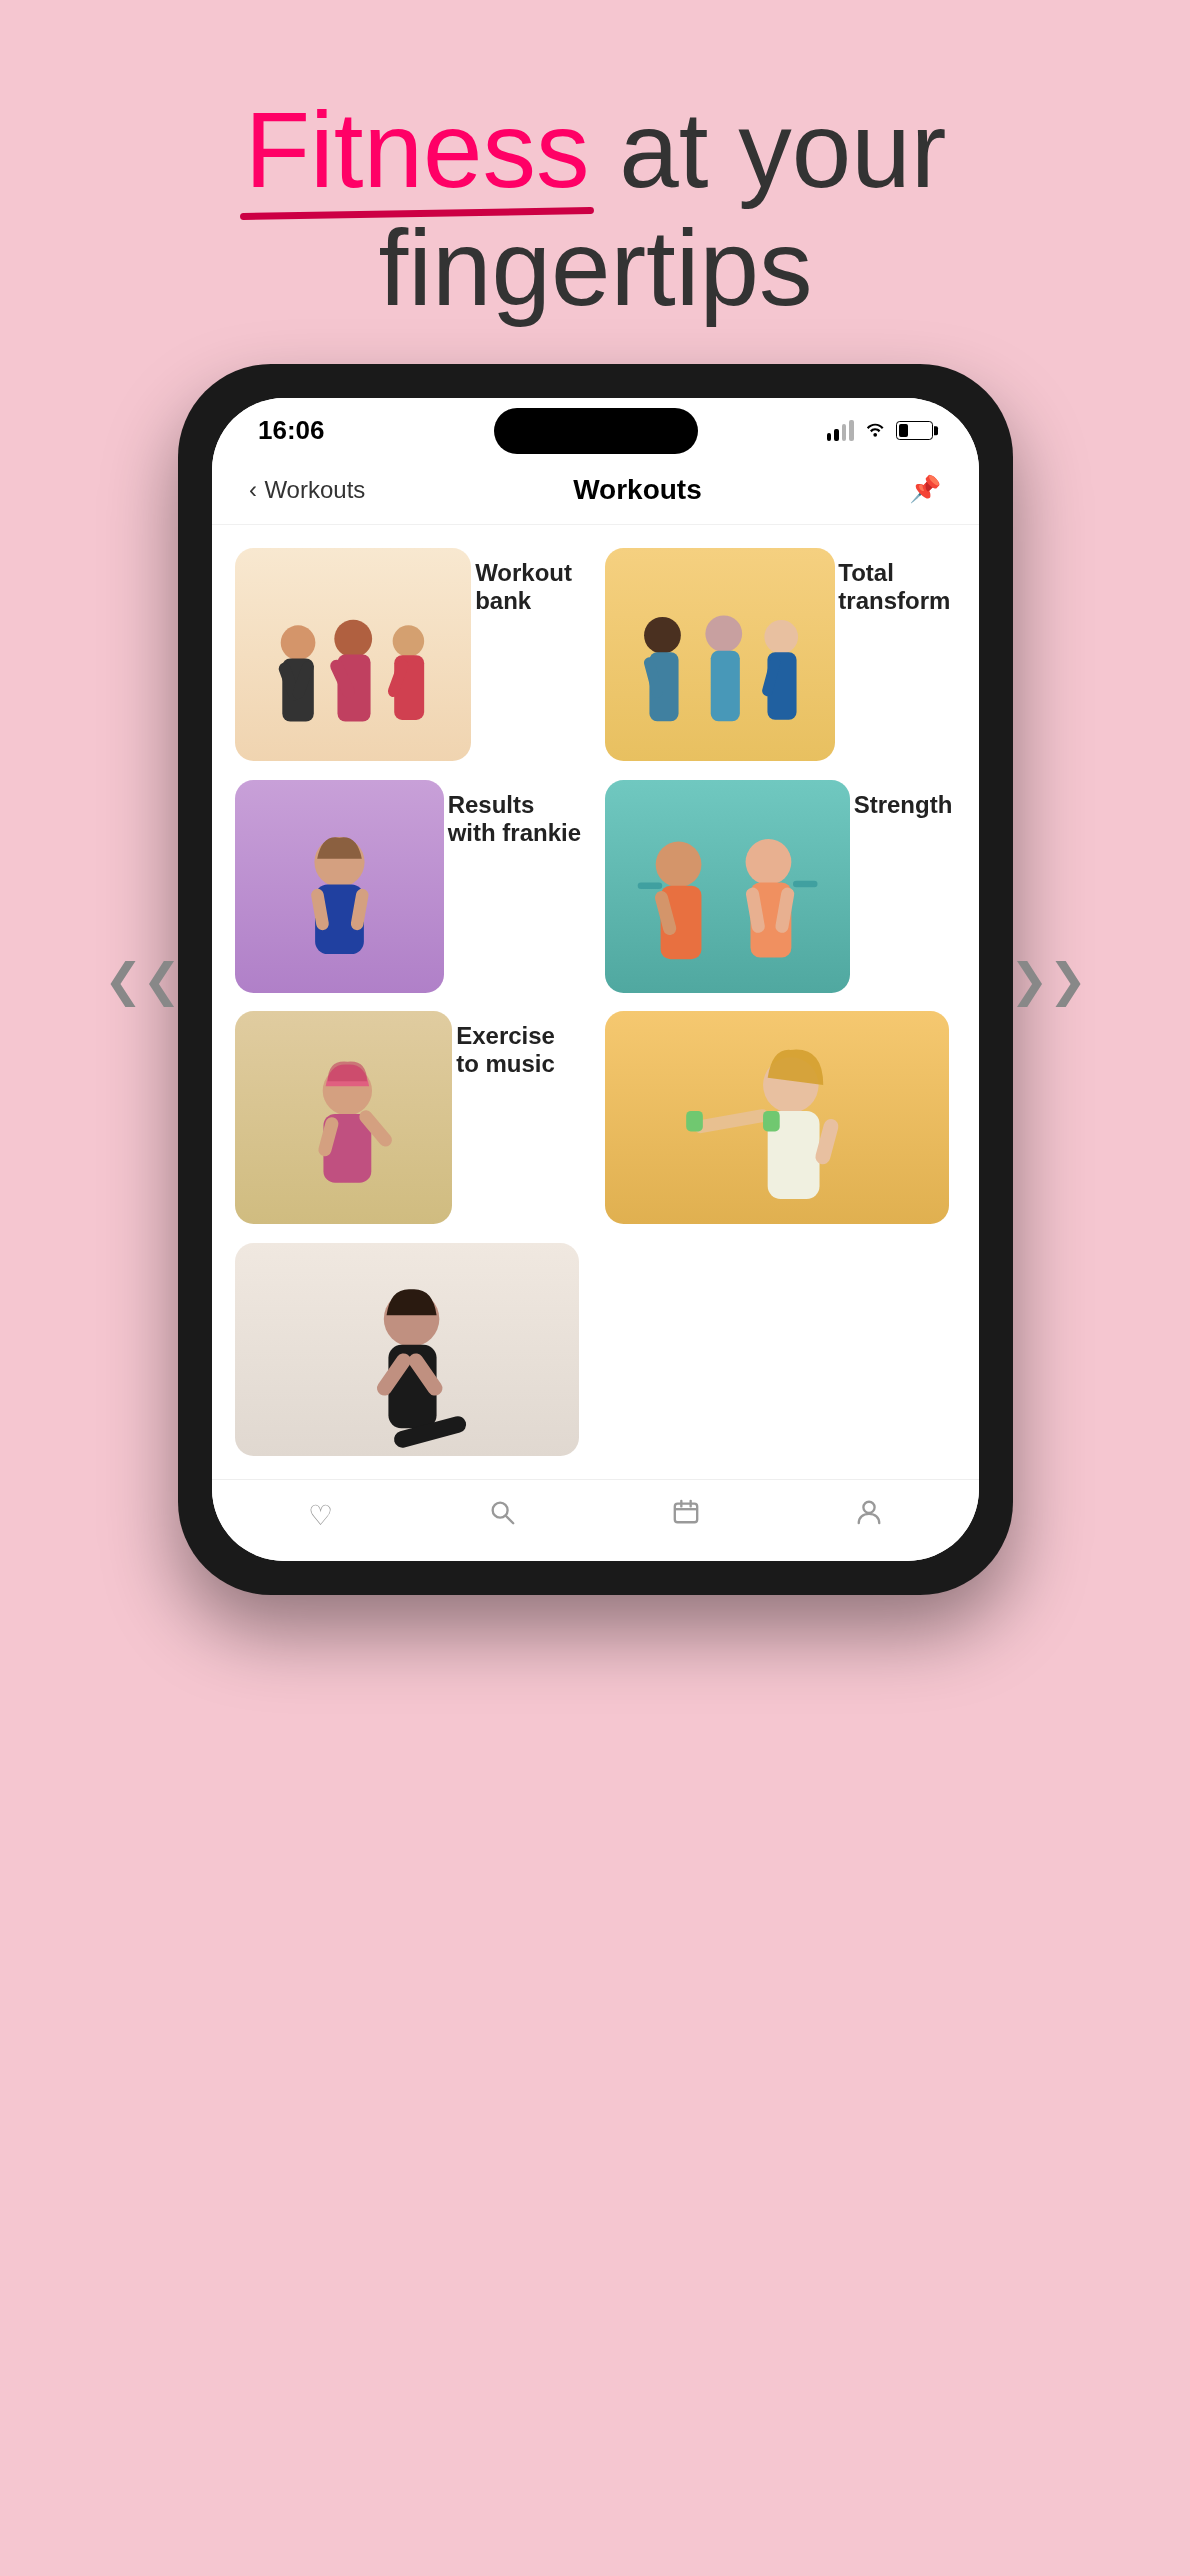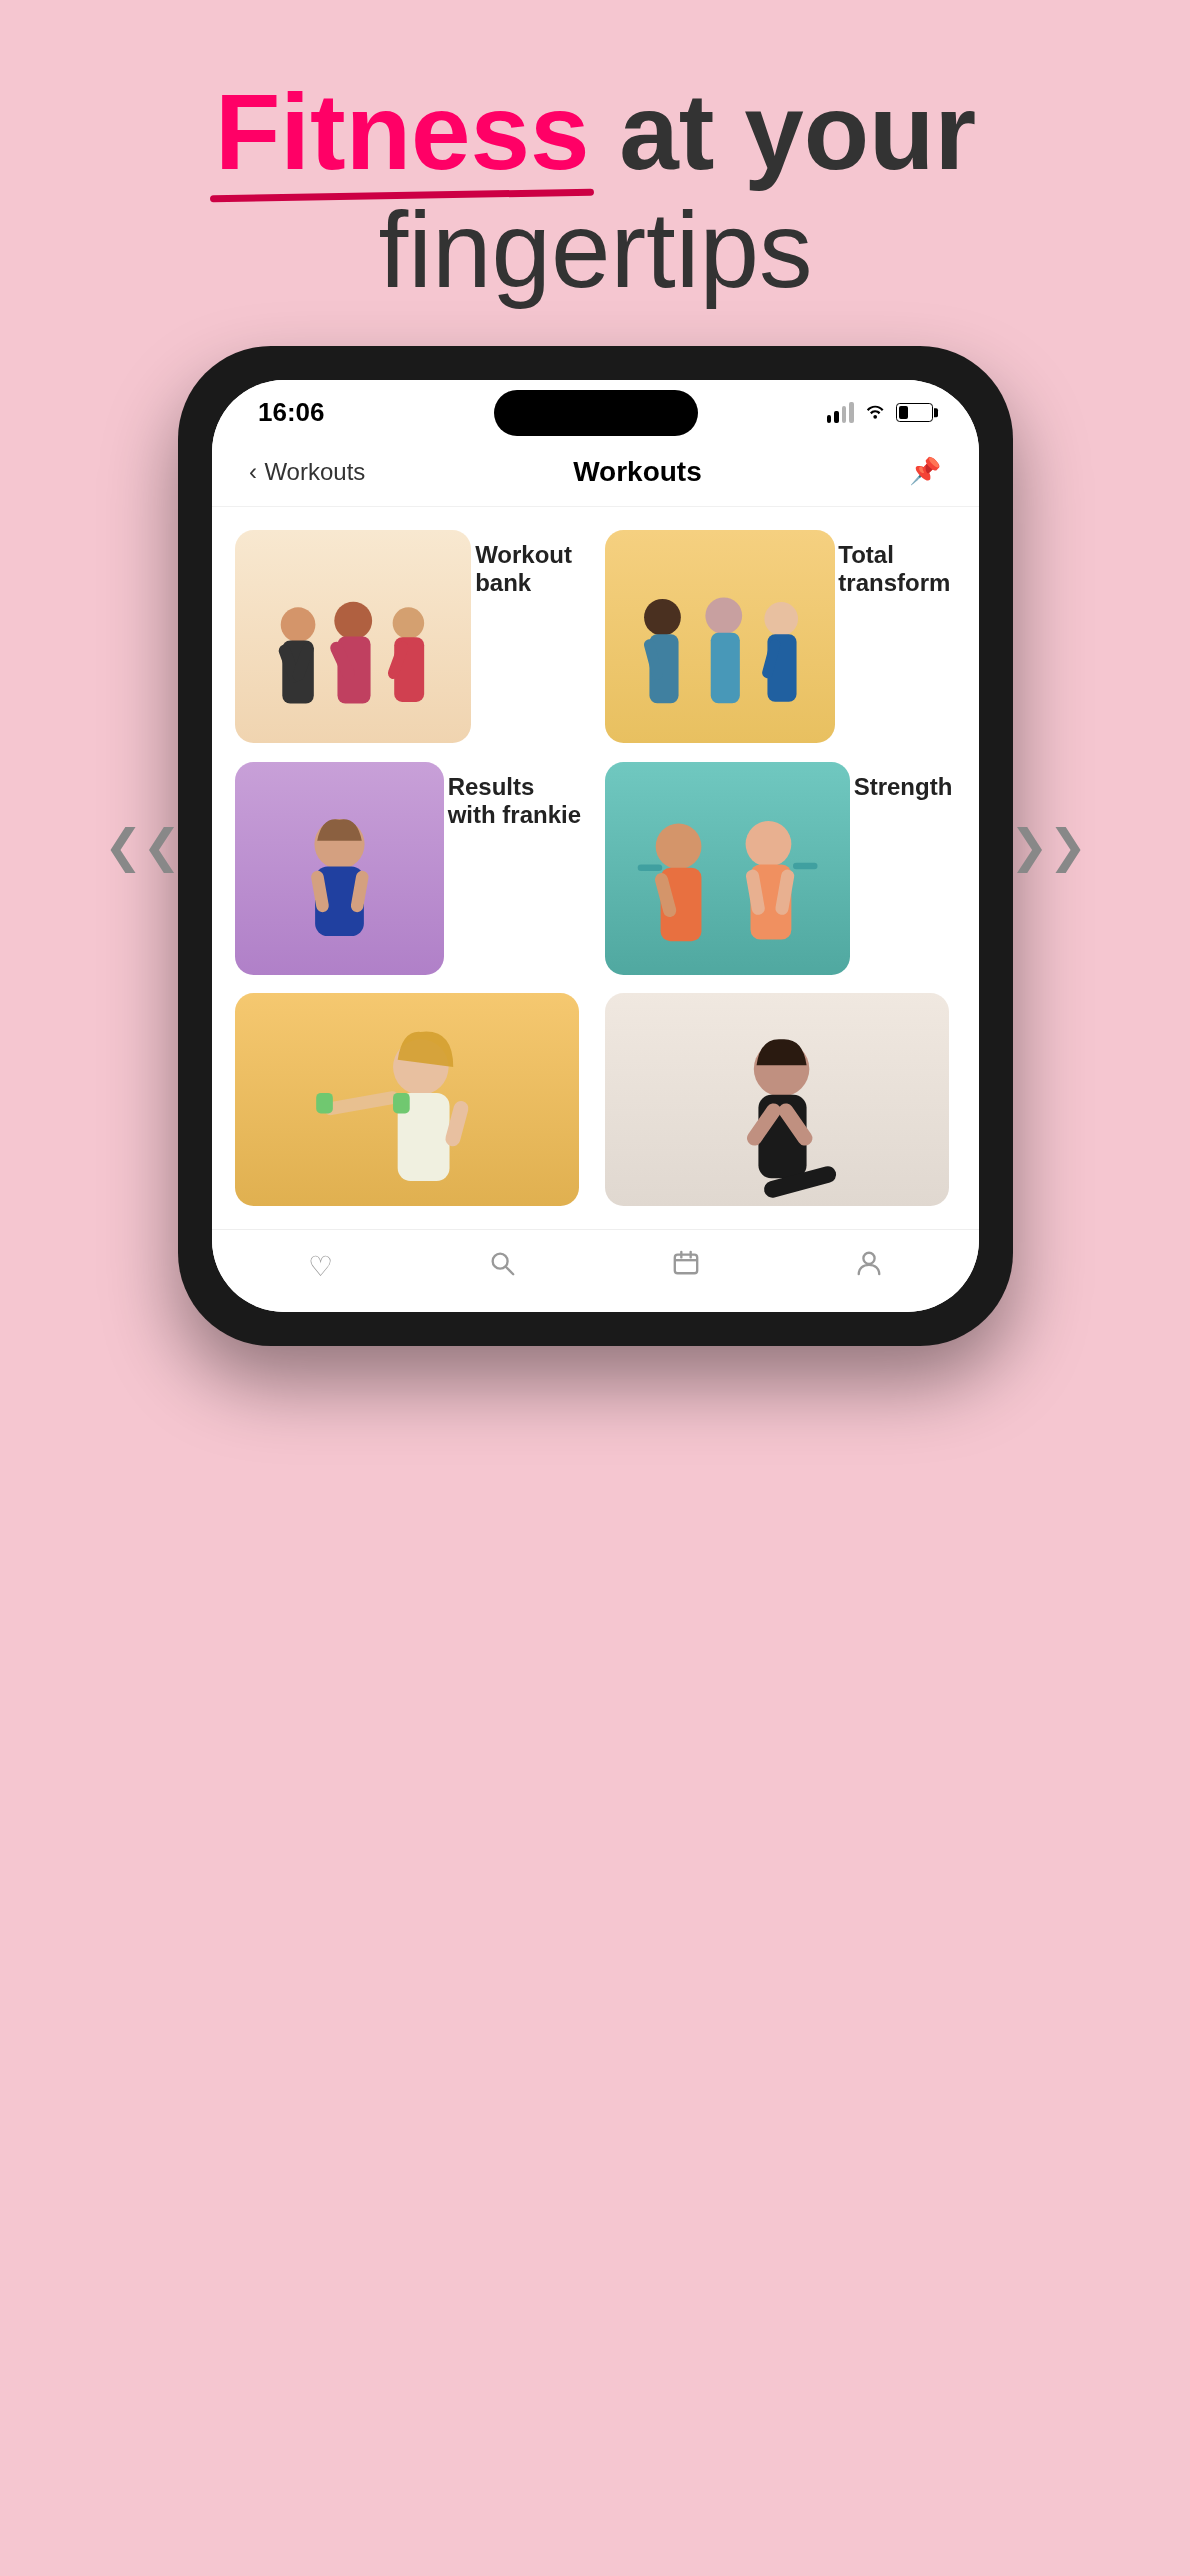--- a/index.html
+++ b/index.html
@@ -16,23 +16,24 @@
     }
 
     .hero-text {
       text-align: center;
       padding: 74px 56px 37px;
       width: 100%;
     }
 
     .hero-line1 {
       font-size: 107px;
-      font-weight: 700;
+      font-weight: 400;
       line-height: 1.1;
       color: #333;
+      margin-top: 18px;
     }
 
     .hero-line1 .fitness {
       color: #ff0066;
       position: relative;
       display: inline-block;
     }
 
     .hero-line1 .fitness::after {
       content: '';
@@ -406,20 +407,35 @@
               <rect x="176" y="116" width="16" height="56" rx="8" fill="#e8b090" transform="rotate(-10 184 144)"></rect>
               <rect x="212" y="116" width="16" height="56" rx="8" fill="#e8b090" transform="rotate(10 220 144)"></rect>
 
               <rect x="40" y="110" width="30" height="8" rx="4" fill="#40a0a0"></rect>
               <rect x="230" y="108" width="30" height="8" rx="4" fill="#40a0a0"></rect>
             </svg>
           </div>
           <span class="workout-label">Strength</span>
         </div>
 
+        <div class="workout-card">
+          <div class="workout-thumbnail persons-exercise">
+            <svg width="100%" height="100%" viewBox="0 0 300 230" xmlns="http://www.w3.org/2000/svg">
+              <ellipse cx="155" cy="78" rx="34" ry="34" fill="#d4a080"></ellipse>
+
+              <path d="M125 72 Q130 40 155 42 Q180 40 185 72" fill="#e06080"></path>
+              <path d="M128 65 Q128 35 155 38 Q182 35 182 65" fill="#c04060" opacity="0.6"></path>
+              <rect x="122" y="110" width="66" height="95" rx="16" fill="#c05080"></rect>
+
+              <rect x="185" y="100" width="18" height="60" rx="9" fill="#d4a080" transform="rotate(-40 194 130)"></rect>
+              <rect x="120" y="114" width="18" height="55" rx="9" fill="#d4a080" transform="rotate(15 129 141)"></rect>
+            </svg>
+          </div>
+          <span class="workout-label">Exercise to music</span>
+        </div>
 
         <div class="workout-card">
           <div class="workout-thumbnail persons-row4a">
             <svg width="100%" height="100%" viewBox="0 0 300 230" xmlns="http://www.w3.org/2000/svg">
               <ellipse cx="165" cy="80" rx="30" ry="30" fill="#e8c0a0"></ellipse>
 
               <path d="M140 72 Q145 40 165 42 Q200 38 200 80" fill="#d4a030" opacity="0.9"></path>
               <rect x="140" y="108" width="56" height="95" rx="14" fill="#f0f0e0"></rect>
 
               <rect x="60" y="112" width="82" height="14" rx="7" fill="#e8c090" transform="rotate(-10 101 119)"></rect>

